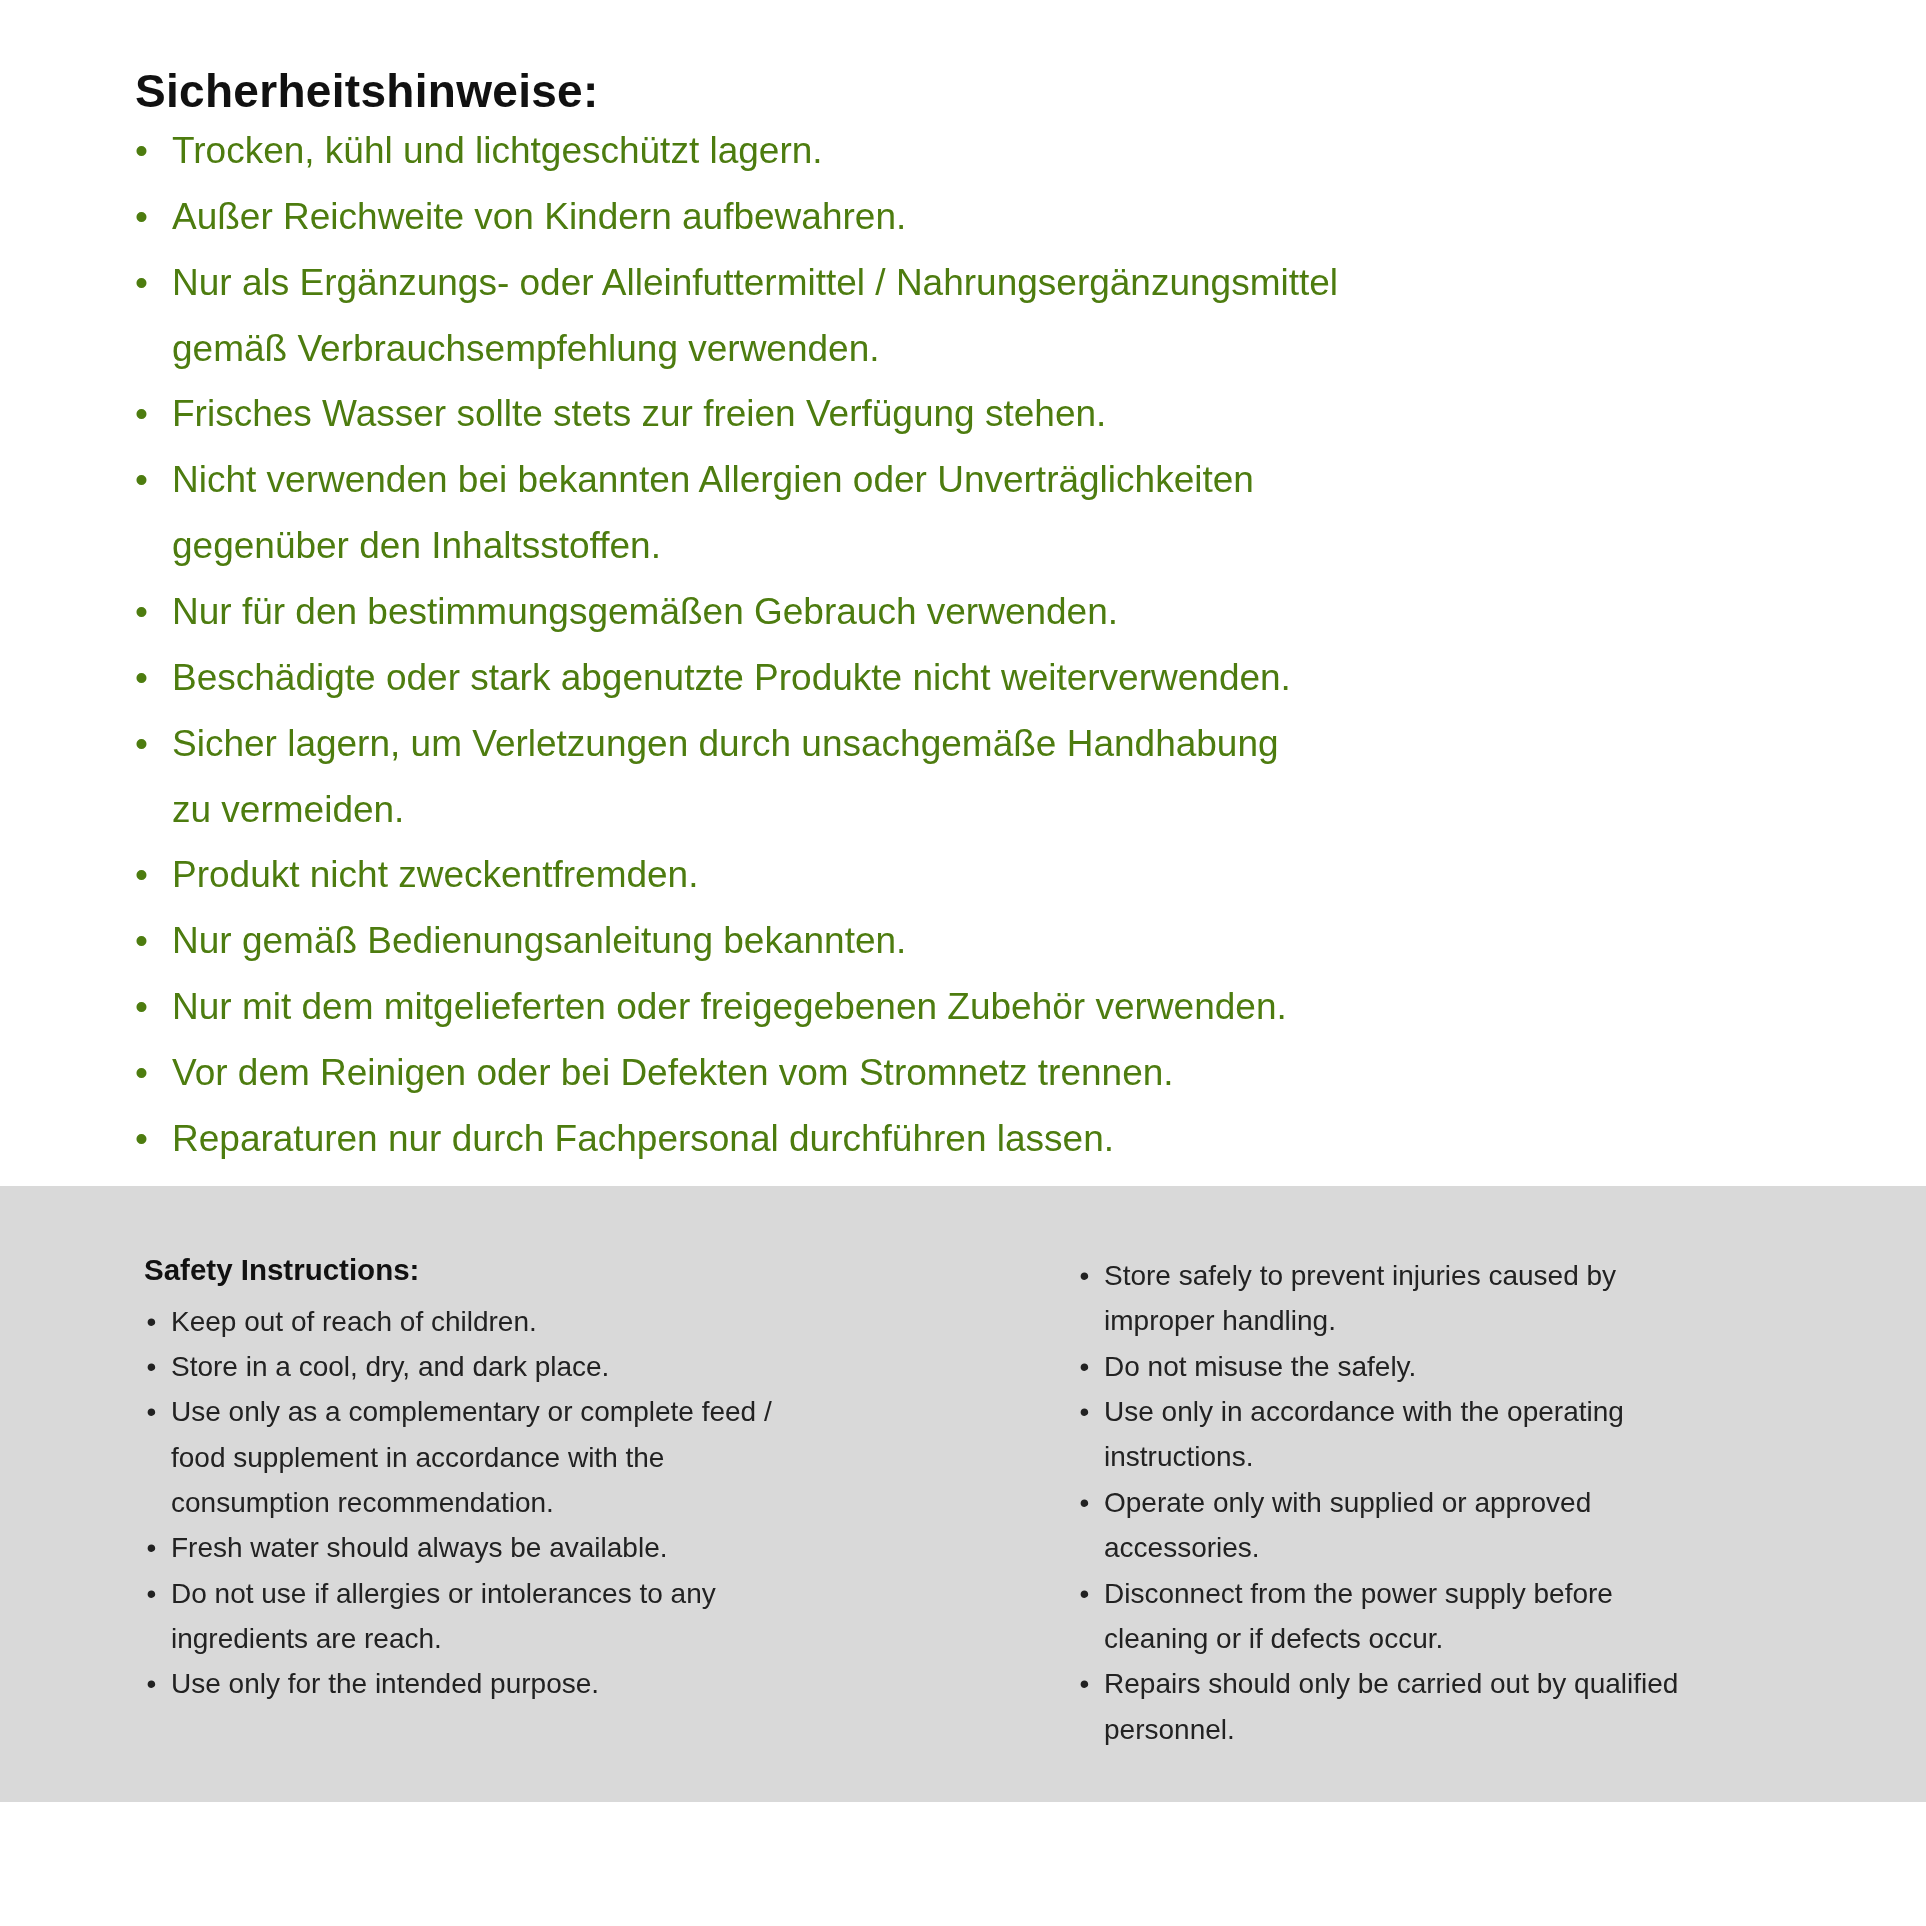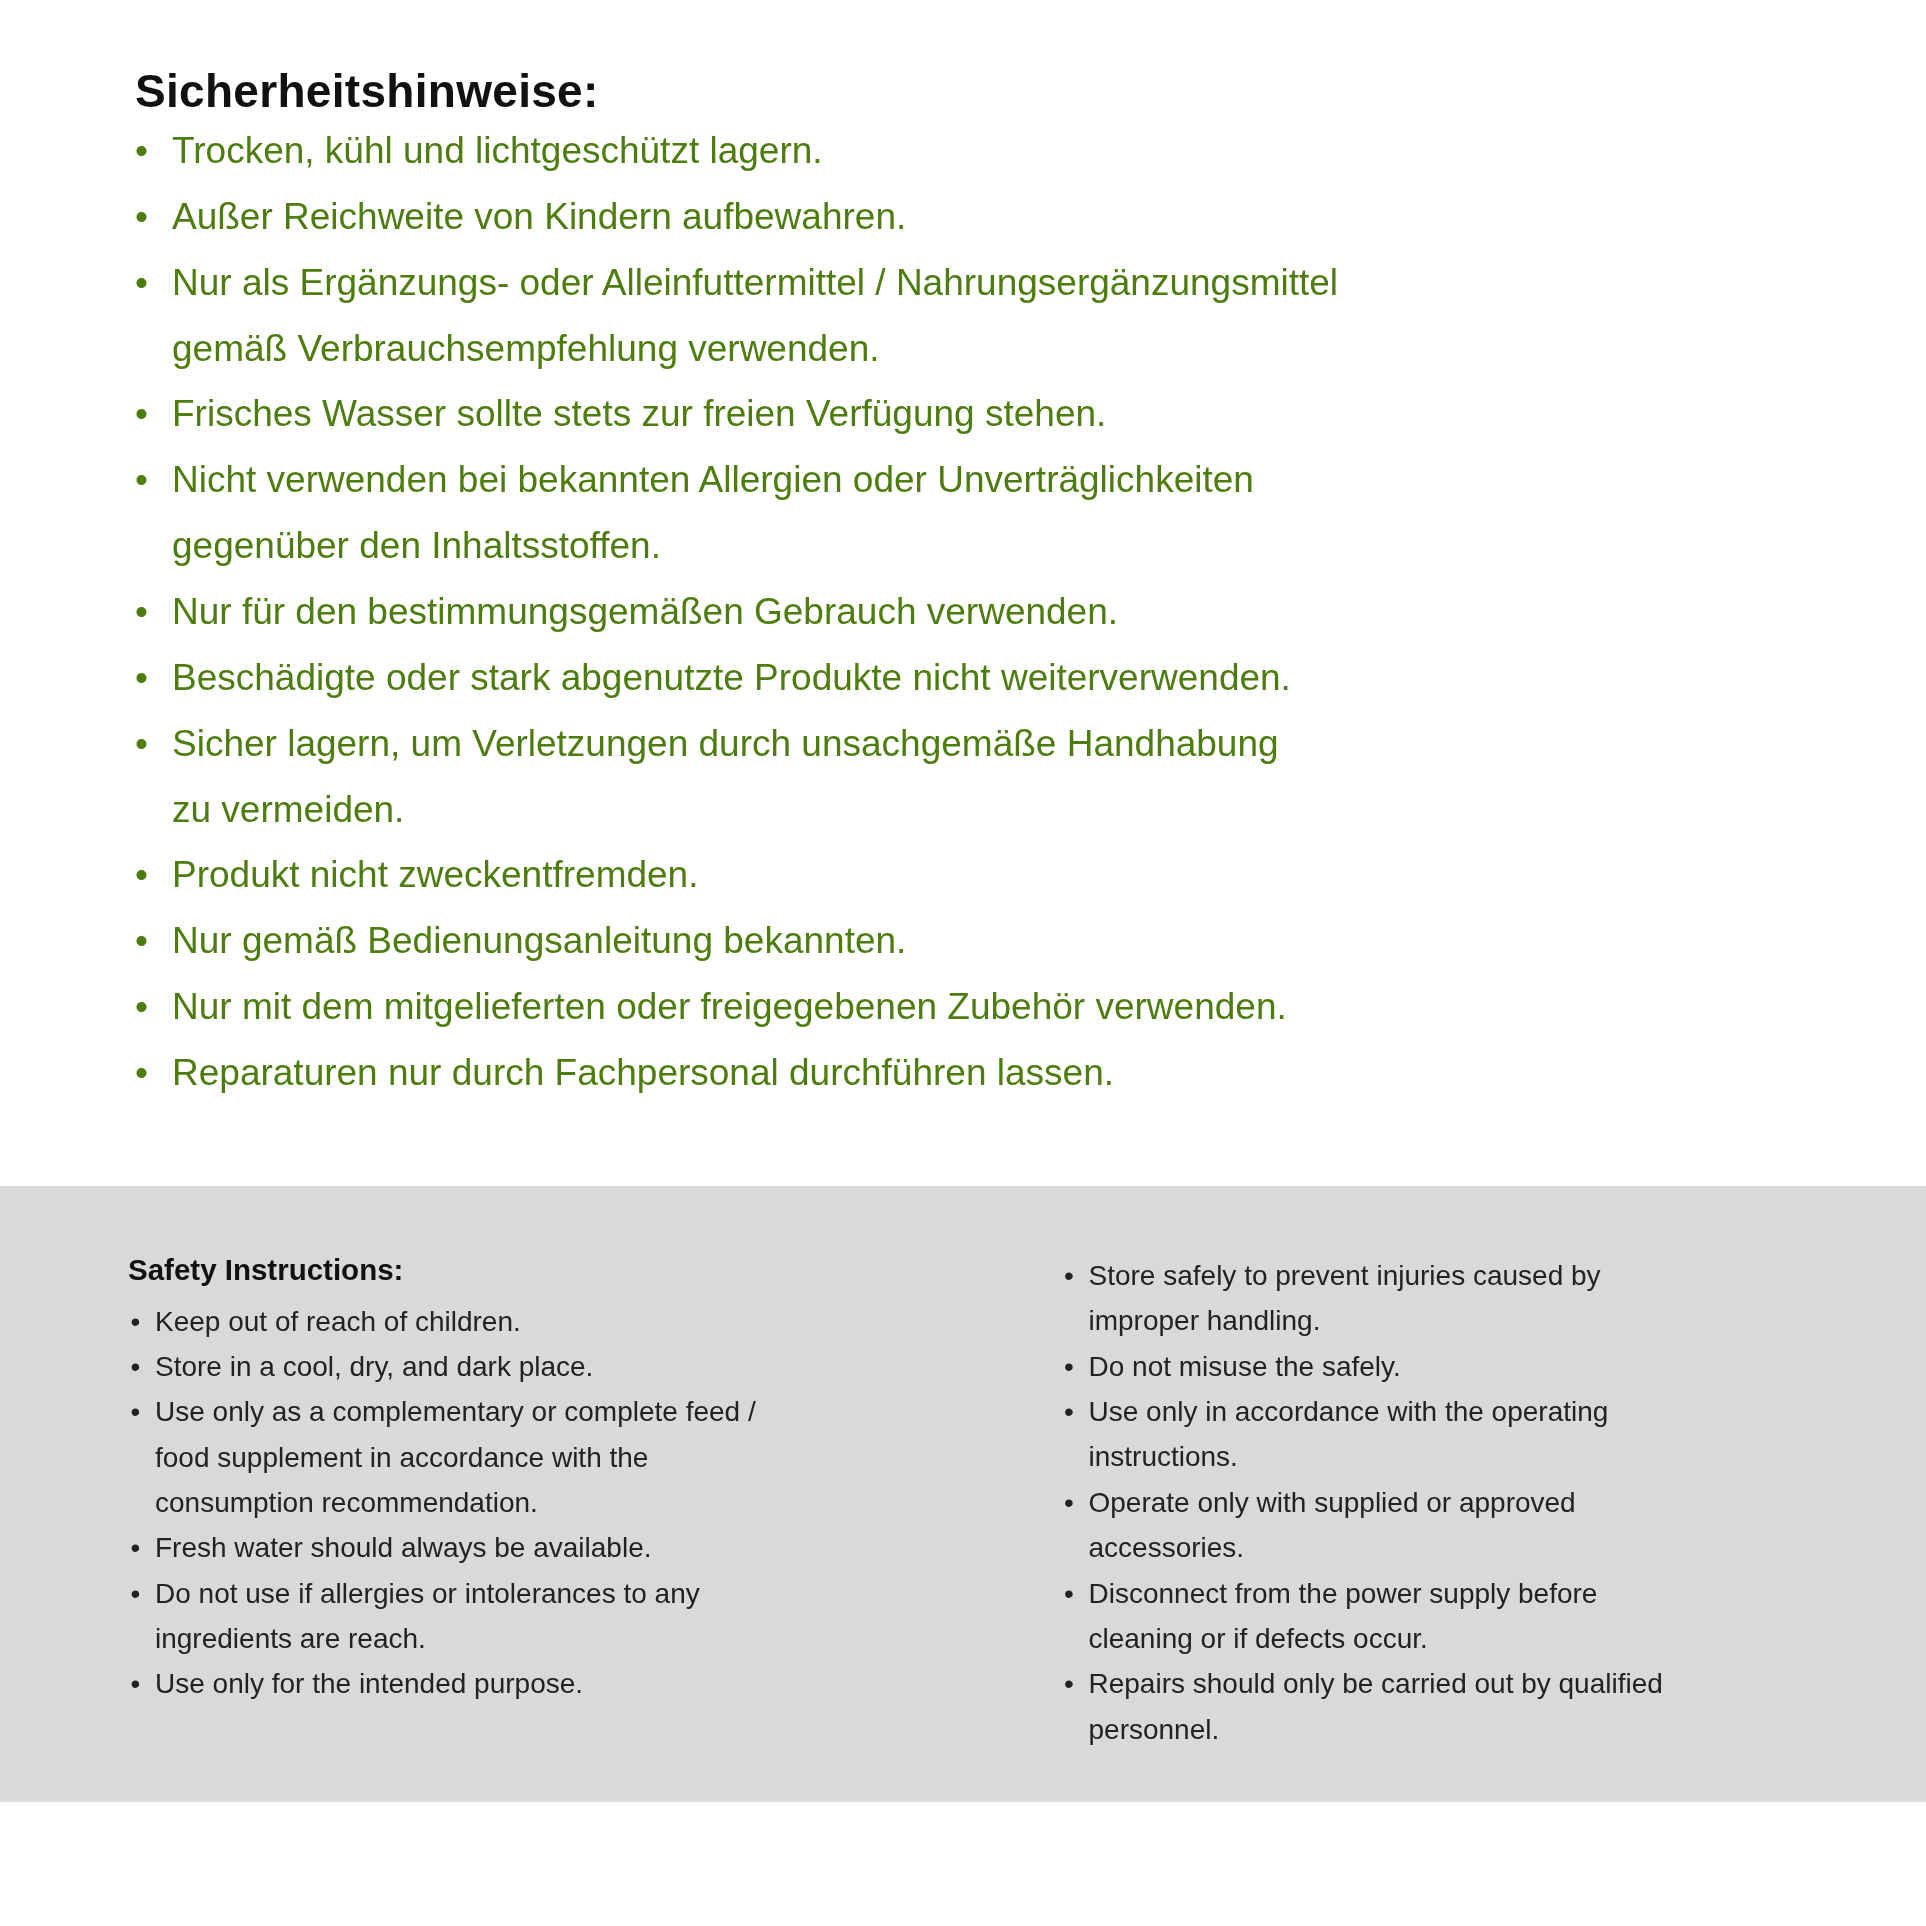--- a/index.html
+++ b/index.html
@@ -56,20 +56,21 @@
   .english-section {
     box-sizing: border-box;
     height: 616px;
     background: #d9d9d9;
     display: flex;
     padding: 67px 77px 0 128px;
     gap: 96px;
   }
   .english-col {
     box-sizing: border-box;
+    margin-left: 16px;
   }
   .english-col.left  { width: 854px; }
   .english-col.right { width: 803px; }
   .english-heading {
     margin: 0 0 11.6px 0;
     font-size: 29.5px;
     font-weight: 700;
     color: #111111;
   }
   .english-list {
@@ -108,20 +109,21 @@
         <li>Frisches Wasser sollte stets zur freien Verfügung stehen.</li>
         <li>Nicht verwenden bei bekannten Allergien oder Unverträglichkeiten
 gegenüber den Inhaltsstoffen.</li>
         <li>Nur für den bestimmungsgemäßen Gebrauch verwenden.</li>
         <li>Beschädigte oder stark abgenutzte Produkte nicht weiterverwenden.</li>
         <li>Sicher lagern, um Verletzungen durch unsachgemäße Handhabung
 zu vermeiden.</li>
         <li>Produkt nicht zweckentfremden.</li>
         <li>Nur gemäß Bedienungsanleitung bekannten.</li>
         <li>Nur mit dem mitgelieferten oder freigegebenen Zubehör verwenden.</li>
+        <li>Vor dem Reinigen oder bei Defekten vom Stromnetz trennen.</li>
         <li>Reparaturen nur durch Fachpersonal durchführen lassen.</li>
       </ul>
   </section>
 
   <section class="english-section">
     <div class="english-col left">
       <h2 class="english-heading">Safety Instructions:</h2>
       <ul class="bullet-list english-list">
           <li>Keep out of reach of children.</li>
           <li>Store in a cool, dry, and dark place.</li>

